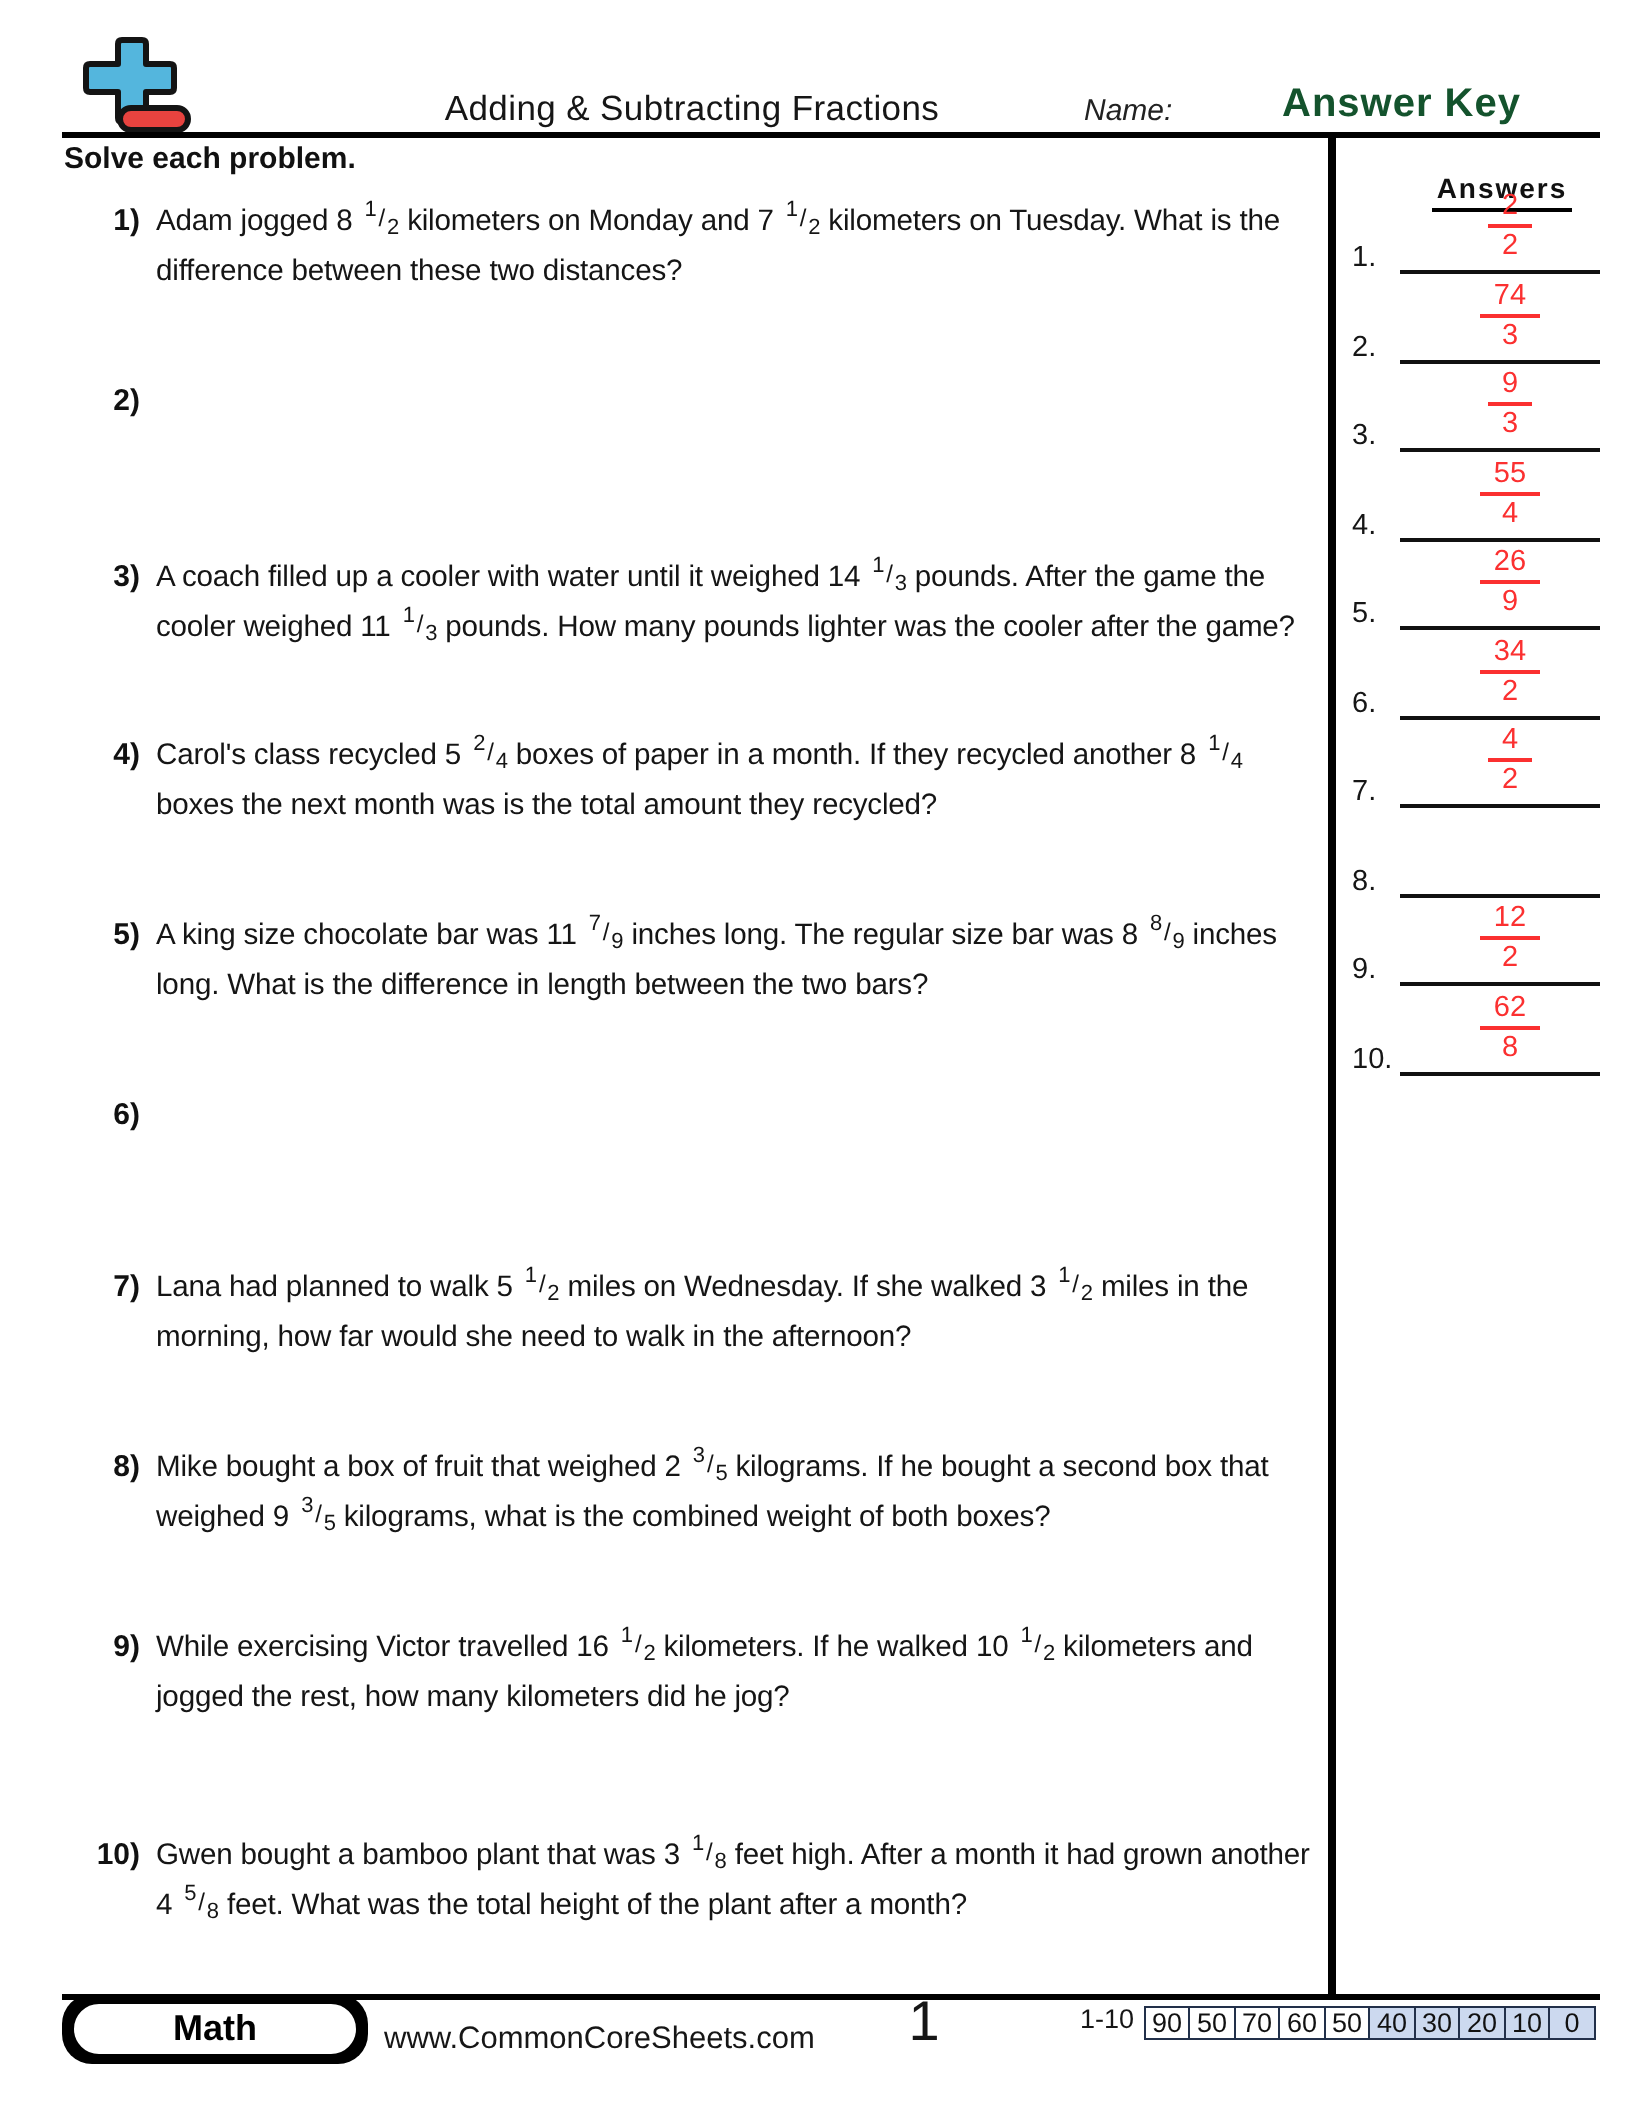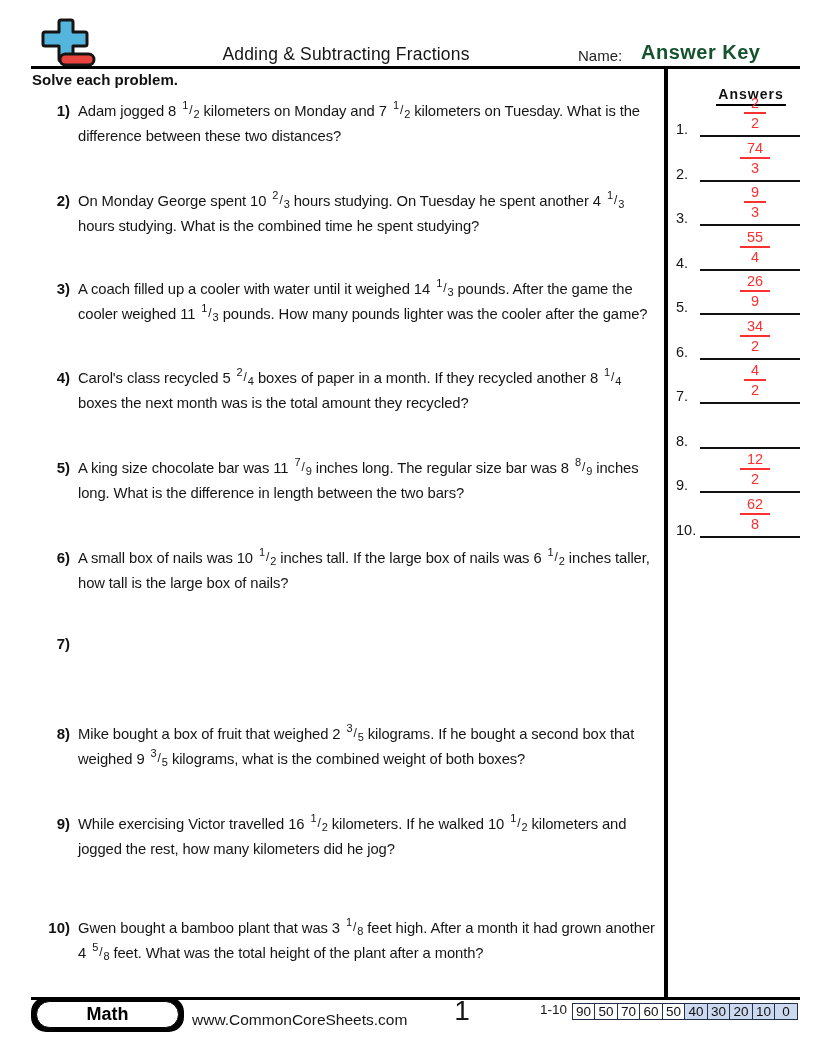--- a/index.html
+++ b/index.html
@@ -9,21 +9,21 @@
     position:relative; width:784px; height:1056px; background:#fff;
     overflow:hidden; margin:0 auto;
   }
 
   
   .logo-svg { position:absolute; left:25px; top:18px; }
   .ws-title {
     position:absolute; left:0; top:44px; width:660px; text-align:center;
     font-size:17.5px; letter-spacing:0.2px; color:#161616;
   }
-  .name-label { position:absolute; left:562px; top:47px; font-size:15px; color:#222; }
+  .name-label { position:absolute; left:526px; top:47px; font-size:15px; color:#222;font-style:italic; }
   .name-value {
     position:absolute; left:625px; top:41px; width:190px;
     font-size:20px; font-weight:bold; color:#14532d; letter-spacing:0.5px;
   }
   .rule-top { position:absolute; left:15px; right:0; top:66px; height:3px; background:#000; }
   .instruction { position:absolute; left:16px; top:71px; font-size:15px; font-weight:bold; }
 
   
   .vsep {
     position:absolute; left:648px; top:69px; height:928px; width:3px;
@@ -156,40 +156,39 @@
       </div>
     </div>
 
   <div id="problems-list">
       <div class="problem" style="top: 99px;">
         <div class="p-num">1)</div>
         <div class="p-text">Adam jogged 8 <span class="mfrac"><span class="fn">1</span><span class="fs">/</span><span class="fd">2</span></span> kilometers on Monday and 7 <span class="mfrac"><span class="fn">1</span><span class="fs">/</span><span class="fd">2</span></span> kilometers on Tuesday. What is the difference between these two distances?</div>
       </div>
       <div class="problem" style="top: 189px;">
         <div class="p-num">2)</div>
-        <div class="p-text">On Monday George spent 10 <span class="mfrac"><span class="fn">2</span><span class="fs">/</span><span class="fd">3</span></span> hours studying. On Tuesday he spent another 4 <span class="mfrac"><span class="fn">1</span><span class="fs">/</span><span class="fd">3</span></span> hours studying. What is the combined time he spent studying?</div>
       </div>
       <div class="problem" style="top: 277px;">
         <div class="p-num">3)</div>
         <div class="p-text">A coach filled up a cooler with water until it weighed 14 <span class="mfrac"><span class="fn">1</span><span class="fs">/</span><span class="fd">3</span></span> pounds. After the game the cooler weighed 11 <span class="mfrac"><span class="fn">1</span><span class="fs">/</span><span class="fd">3</span></span> pounds. How many pounds lighter was the cooler after the game?</div>
       </div>
       <div class="problem" style="top: 366px;">
         <div class="p-num">4)</div>
         <div class="p-text">Carol's class recycled 5 <span class="mfrac"><span class="fn">2</span><span class="fs">/</span><span class="fd">4</span></span> boxes of paper in a month. If they recycled another 8 <span class="mfrac"><span class="fn">1</span><span class="fs">/</span><span class="fd">4</span></span> boxes the next month was is the total amount they recycled?</div>
       </div>
       <div class="problem" style="top: 456px;">
         <div class="p-num">5)</div>
         <div class="p-text">A king size chocolate bar was 11 <span class="mfrac"><span class="fn">7</span><span class="fs">/</span><span class="fd">9</span></span> inches long. The regular size bar was 8 <span class="mfrac"><span class="fn">8</span><span class="fs">/</span><span class="fd">9</span></span> inches long. What is the difference in length between the two bars?</div>
       </div>
       <div class="problem" style="top: 546px;">
         <div class="p-num">6)</div>
-        <div class="p-text">A small box of nails was 10 <span class="mfrac"><span class="fn">1</span><span class="fs">/</span><span class="fd">2</span></span> inches tall. If the large box of nails was 6 <span class="mfrac"><span class="fn">1</span><span class="fs">/</span><span class="fd">2</span></span> inches taller, how tall is the large box of nails?</div>
       </div>
       <div class="problem" style="top: 632px;">
         <div class="p-num">7)</div>
+        <div class="p-text">Lana had planned to walk 5 <span class="mfrac"><span class="fn">1</span><span class="fs">/</span><span class="fd">2</span></span> miles on Wednesday. If she walked 3 <span class="mfrac"><span class="fn">1</span><span class="fs">/</span><span class="fd">2</span></span> miles in the morning, how far would she need to walk in the afternoon?</div>
       </div>
       <div class="problem" style="top: 722px;">
         <div class="p-num">8)</div>
         <div class="p-text">Mike bought a box of fruit that weighed 2 <span class="mfrac"><span class="fn">3</span><span class="fs">/</span><span class="fd">5</span></span> kilograms. If he bought a second box that weighed 9 <span class="mfrac"><span class="fn">3</span><span class="fs">/</span><span class="fd">5</span></span> kilograms, what is the combined weight of both boxes?</div>
       </div>
       <div class="problem" style="top: 812px;">
         <div class="p-num">9)</div>
         <div class="p-text">While exercising Victor travelled 16 <span class="mfrac"><span class="fn">1</span><span class="fs">/</span><span class="fd">2</span></span> kilometers. If he walked 10 <span class="mfrac"><span class="fn">1</span><span class="fs">/</span><span class="fd">2</span></span> kilometers and jogged the rest, how many kilometers did he jog?</div>
       </div>
       <div class="problem" style="top: 902px; margin-top: 14px;">

